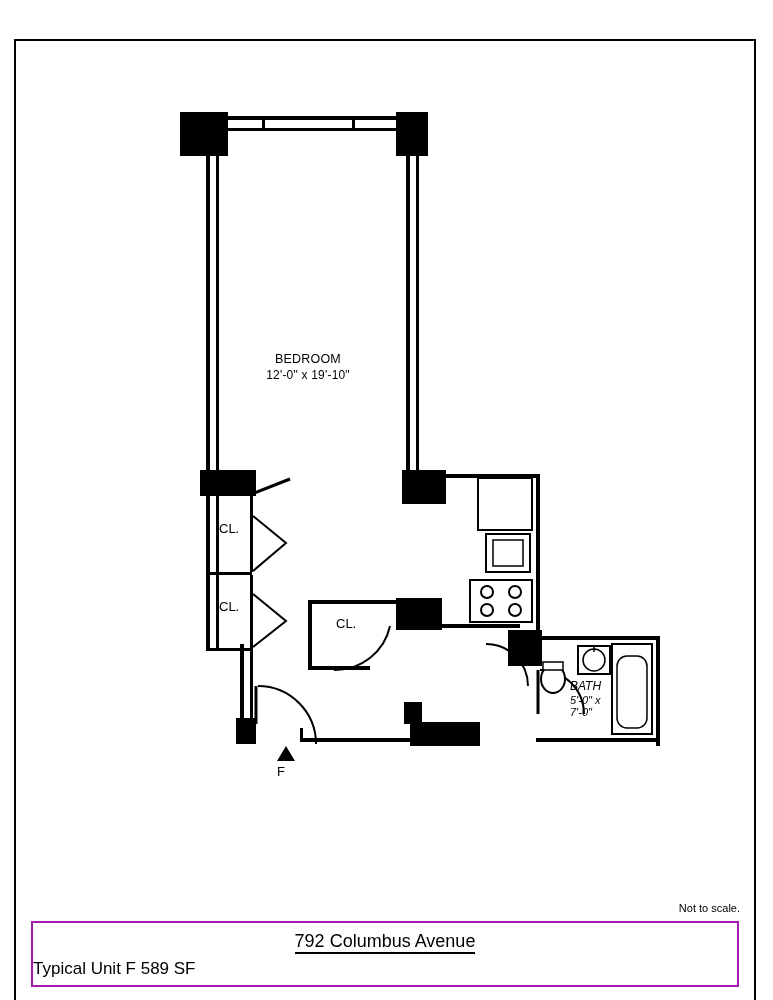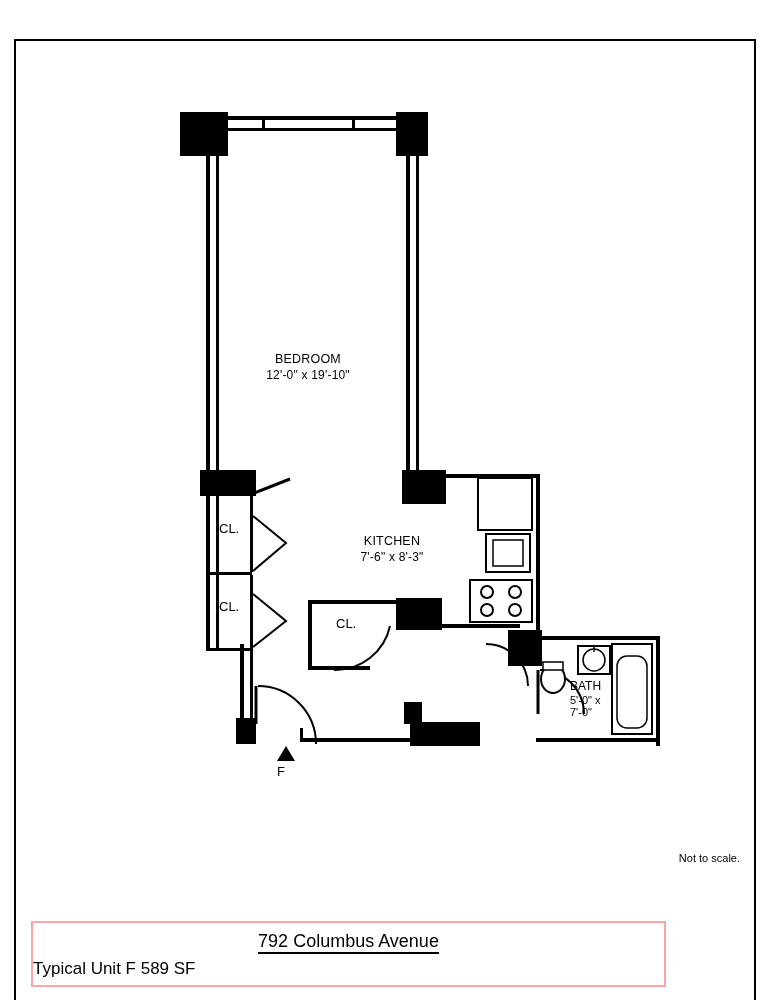--- a/index.html
+++ b/index.html
@@ -56,23 +56,23 @@
   }
   .bath-label .dims {
     display: block;
     font-size: 11px;
   }
   
   #title-block {
     position: absolute;
     left: 31px;
     top: 897px;
-    width: 635px;
+    width: 708px;
     height: 66px;
-    border: 2px solid #fca5a5;
+    border: 2px solid #a21caf;
     box-sizing: border-box;
     background: #fff;
   }
   #title-line1 {
     position: absolute;
     width: 100%;
     top: 8px;
     text-align: center;
     font-size: 18px;
     color: #000;
@@ -85,21 +85,21 @@
     position: absolute;
     width: 100%;
     top: 36px;
     text-align: left;
     font-size: 17px;
     color: #000;
   }
   #not-to-scale {
     position: absolute;
     right: 33px;
-    top: 828px;
+    top: 878px;
     font-size: 11px;
     color: #000;
   }
   
   #entry-arrow {
     position: absolute;
     left: 277px;
     top: 722px;
     width: 0;
     height: 0;
@@ -239,26 +239,22 @@
       <line x1="594" y1="622" x2="594" y2="628" stroke-width="1.5"></line>
     </g>
 
   </svg>
 
   <div class="room-label" style="left:232px; top:328px; width:152px;">
     <span>BEDROOM</span>
     <span class="dims">12'-0" x 19'-10"</span>
   </div>
 
-  <div class="room-label" style="left:322px; top:510px; width:140px;">
-    <span>KITCHEN</span>
-    <span class="dims">7'-6" x 8'-3"</span>
-  </div>
-
-  <div class="bath-label" style="left:570px; top:656px; width:60px;">
+
+  <div class="bath-label" style="left:570px; top:656px; width:60px;font-style:italic;">
     <span>BATH</span>
     <span class="dims">5'-0" x</span>
     <span class="dims">7'-0"</span>
   </div>
 
   <div class="cl-label" style="left:219px; top:497px;">CL.</div>
   <div class="cl-label" style="left:219px; top:575px;">CL.</div>
   <div class="cl-label" style="left:336px; top:592px;">CL.</div>
 
   <div id="entry-arrow"></div>

